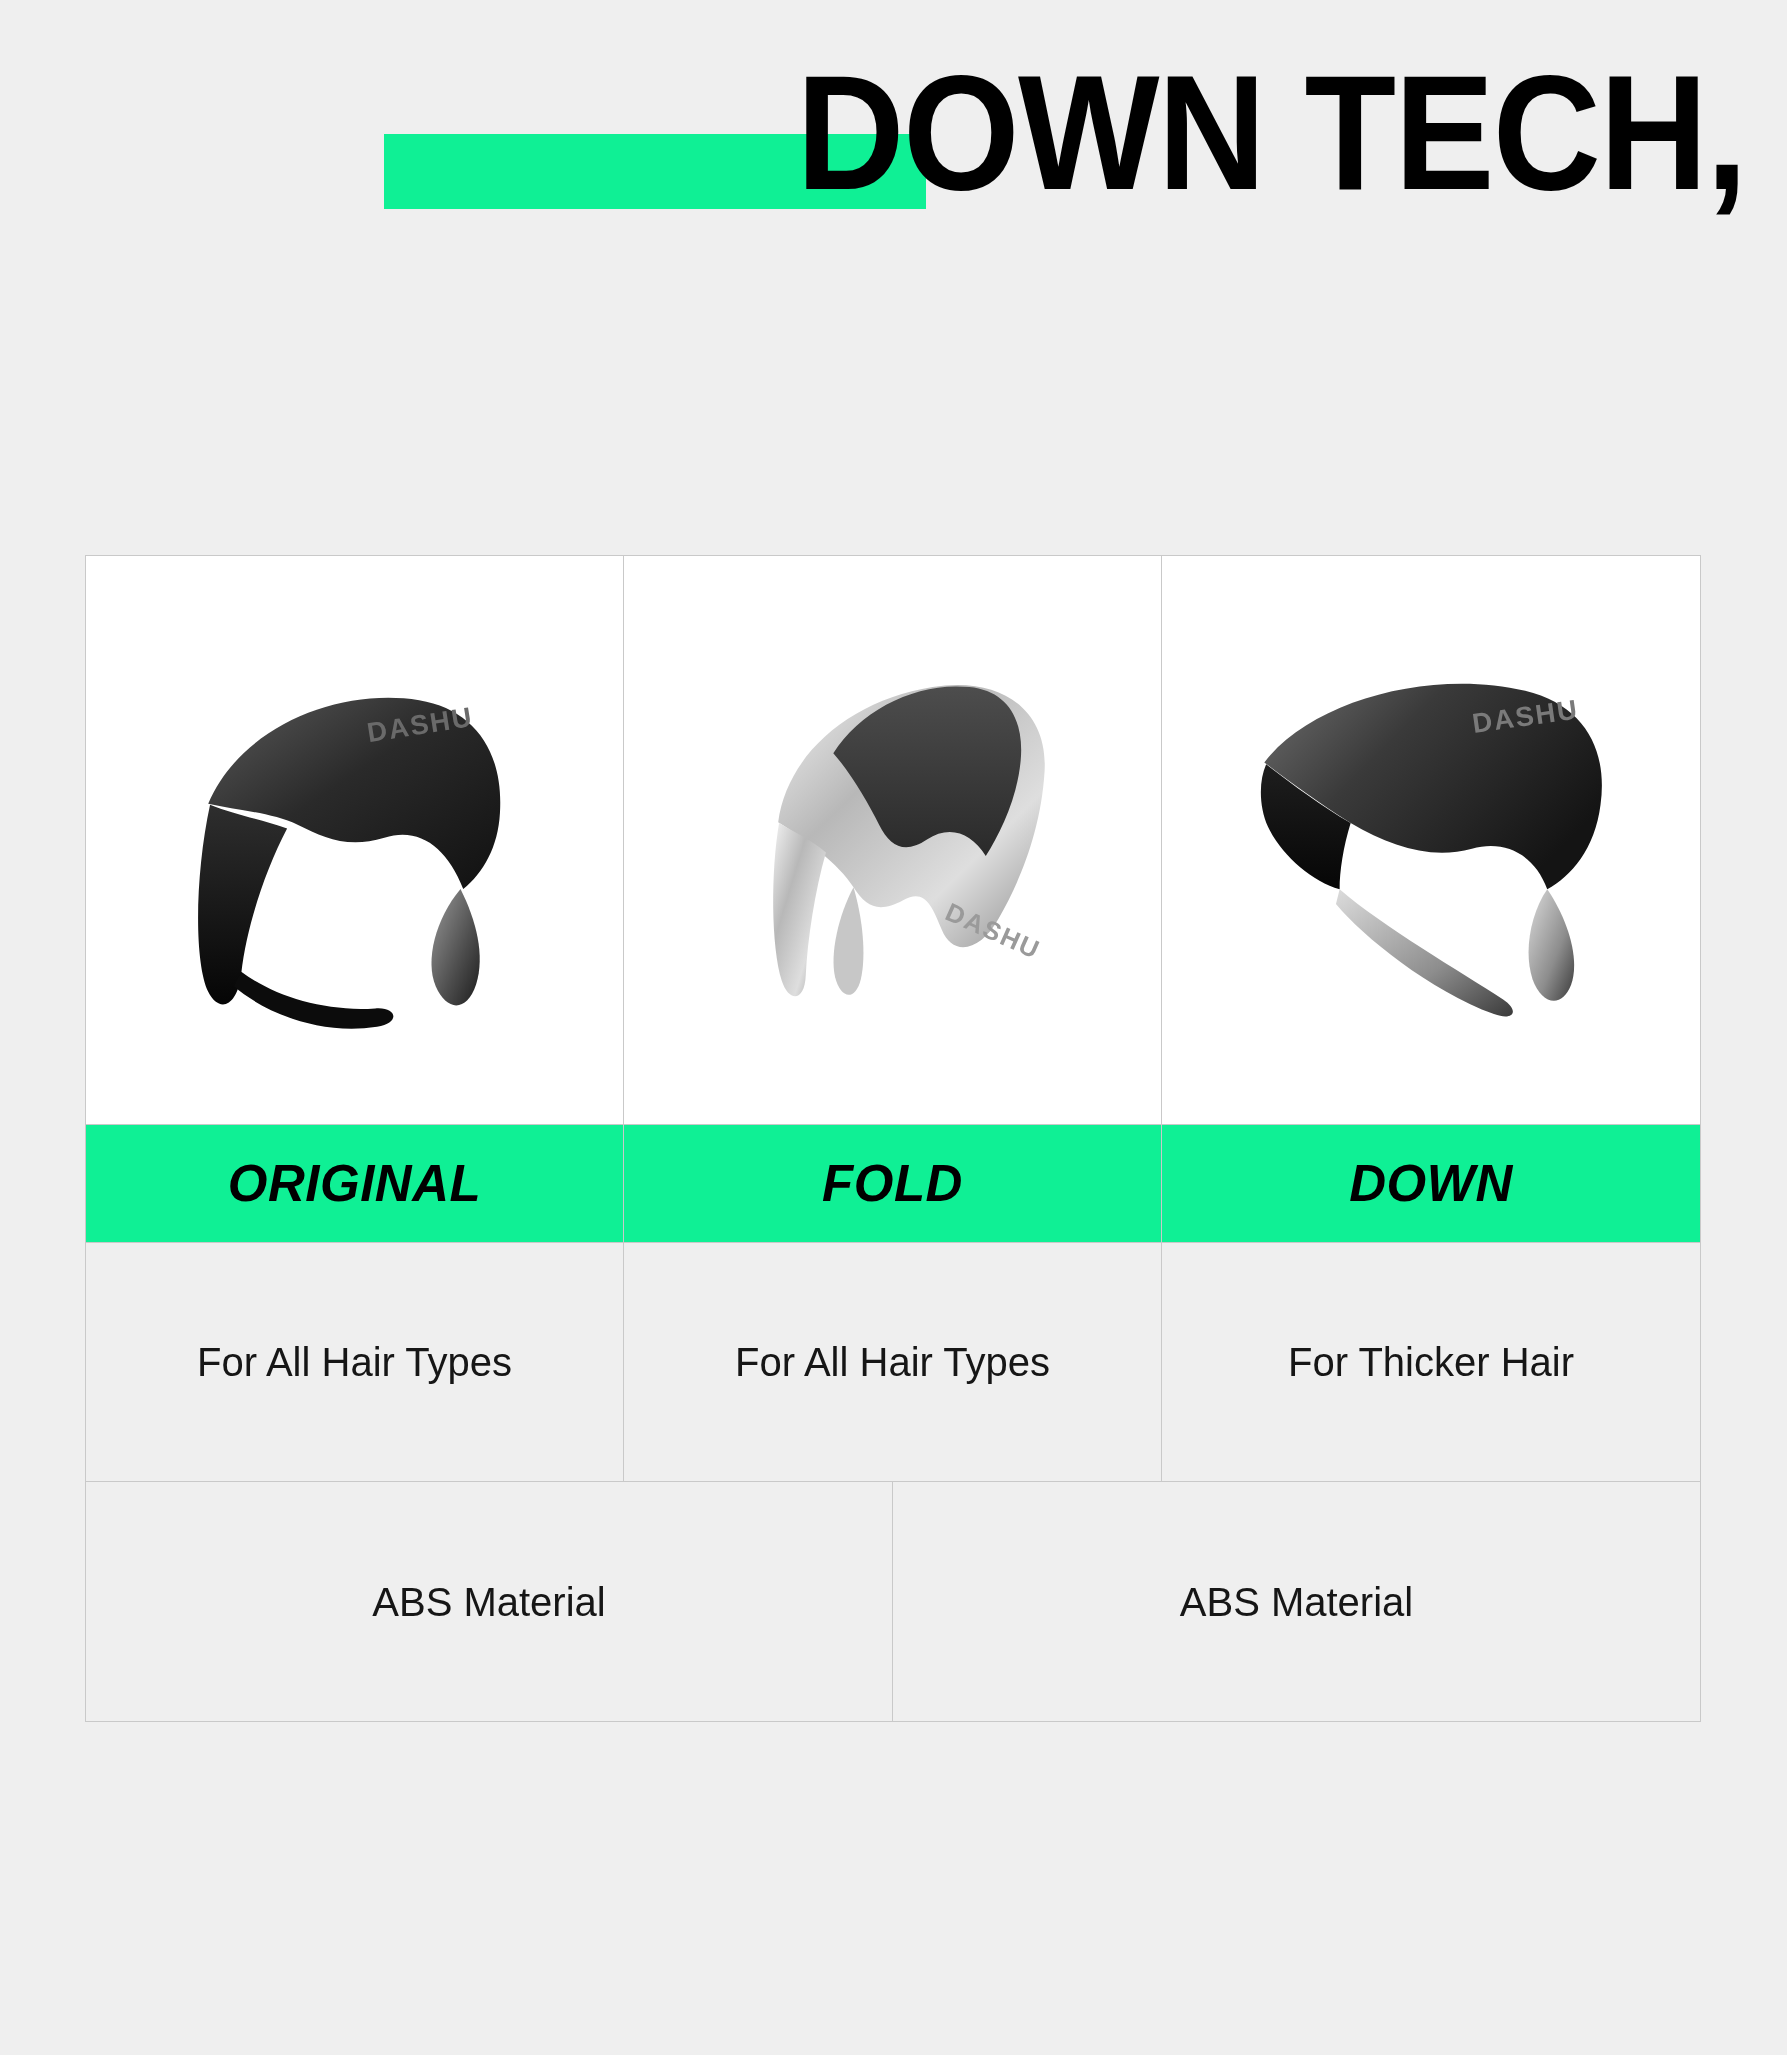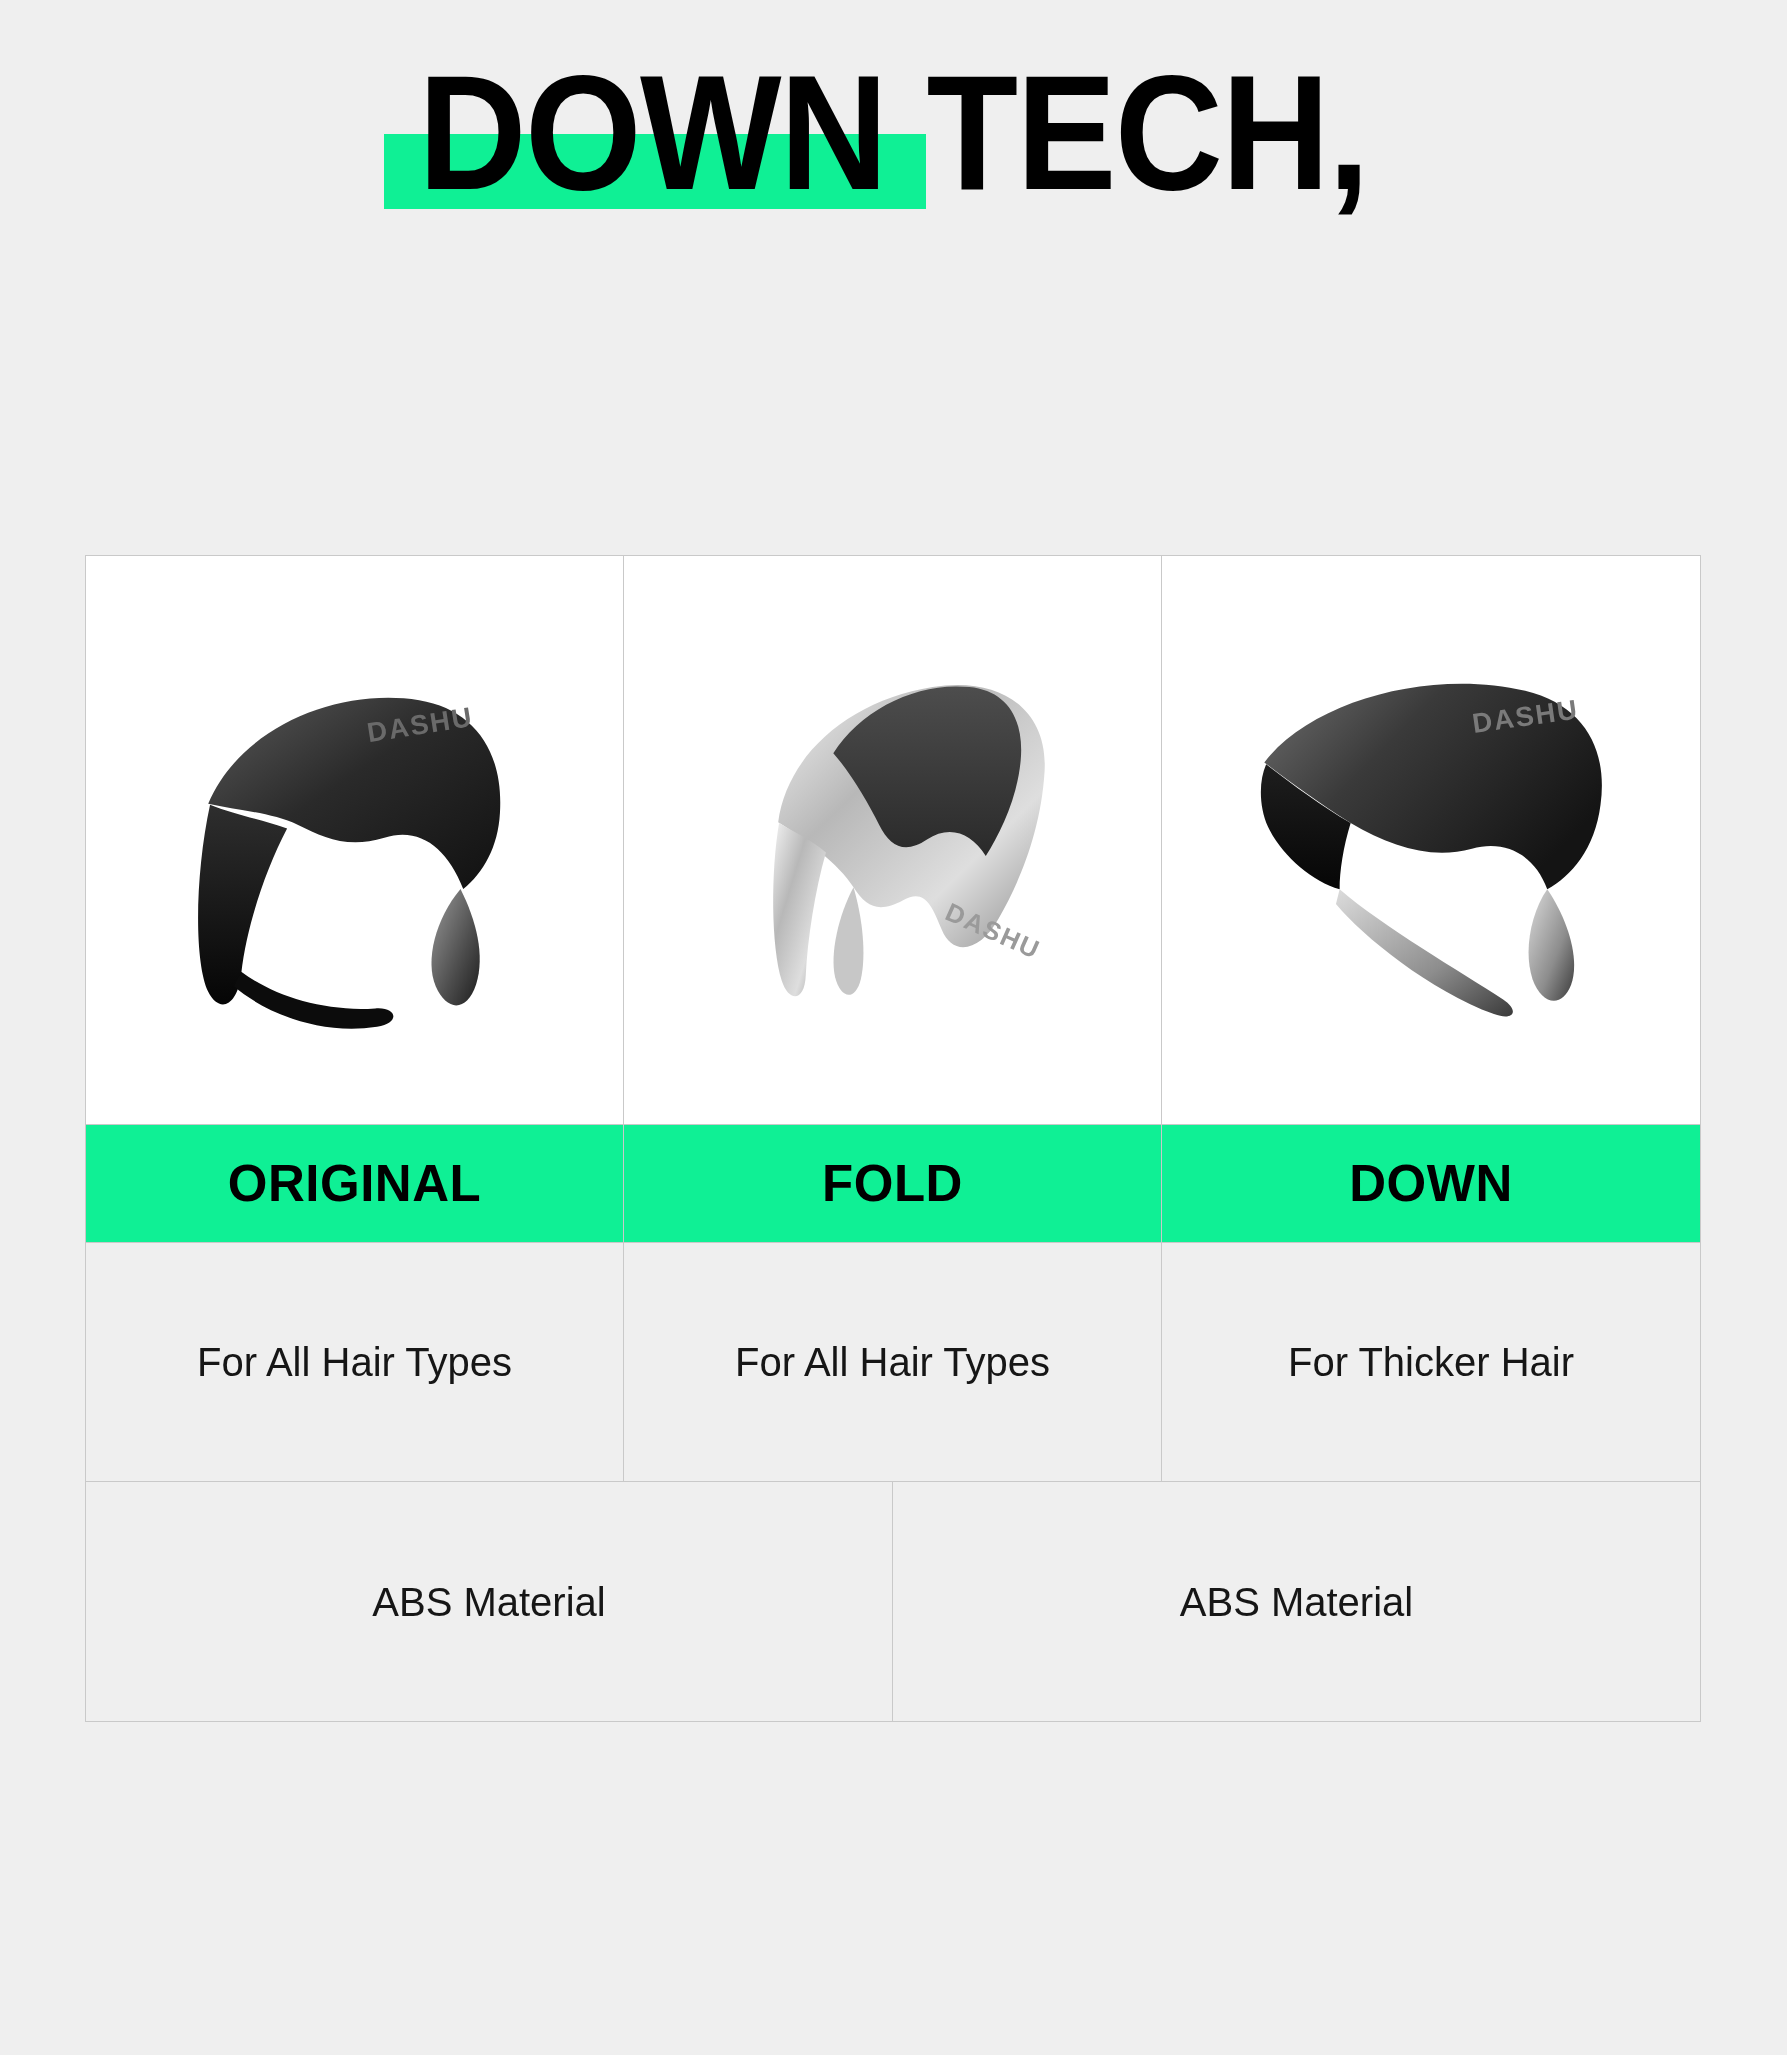--- a/index.html
+++ b/index.html
@@ -12,21 +12,21 @@
     height: 2055px;
     font-family: "Liberation Sans", sans-serif;
     -webkit-font-smoothing: antialiased;
     overflow: hidden;
     position: relative;
   }
 
   
   .headline {
     padding-top: 51px;
-    text-align: center;
+    text-align: right;
   }
   .headline-line {
     position: relative;
     display: block;
     line-height: 1.0;
     white-space: nowrap;
   }
   .headline-line .txt {
     position: relative;
     z-index: 2;
@@ -87,20 +87,21 @@
     background: #ffffff;
     height: 568px;
     position: relative;
     overflow: hidden;
   }
   .row-names .cell {
     background: #0ff095;
     height: 119px;
     border-top: 1.8px solid #c9c9c9;
     border-bottom: 1.8px solid #c9c9c9;
+    font-style: italic;
   }
   .product-name {
     font-size: 51px;
     font-weight: 700;
     color: #000;
     letter-spacing: 0.5px;
   }
   .row-feature .cell {
     height: 239px;
     border-bottom: 1.8px solid #c9c9c9;

